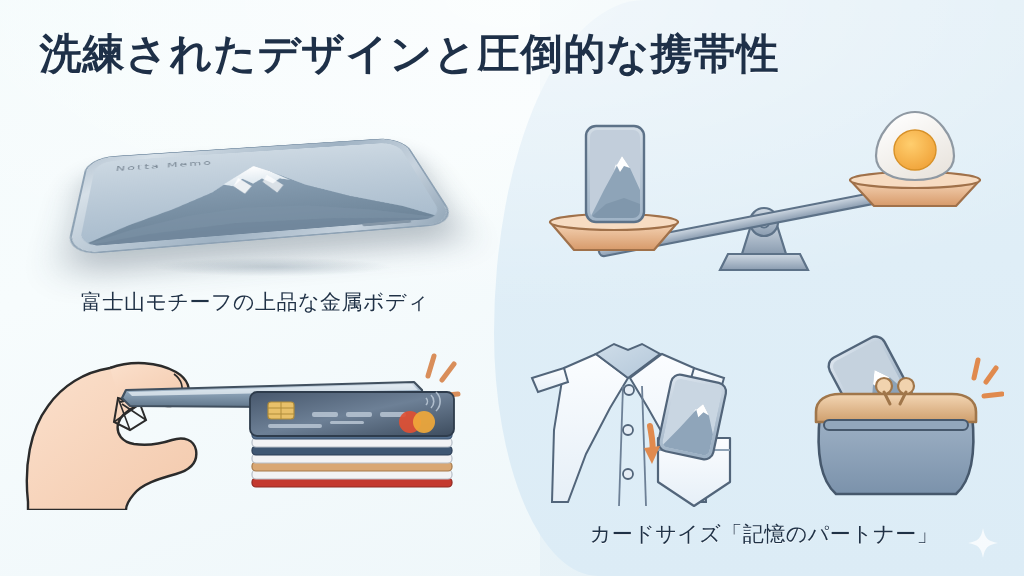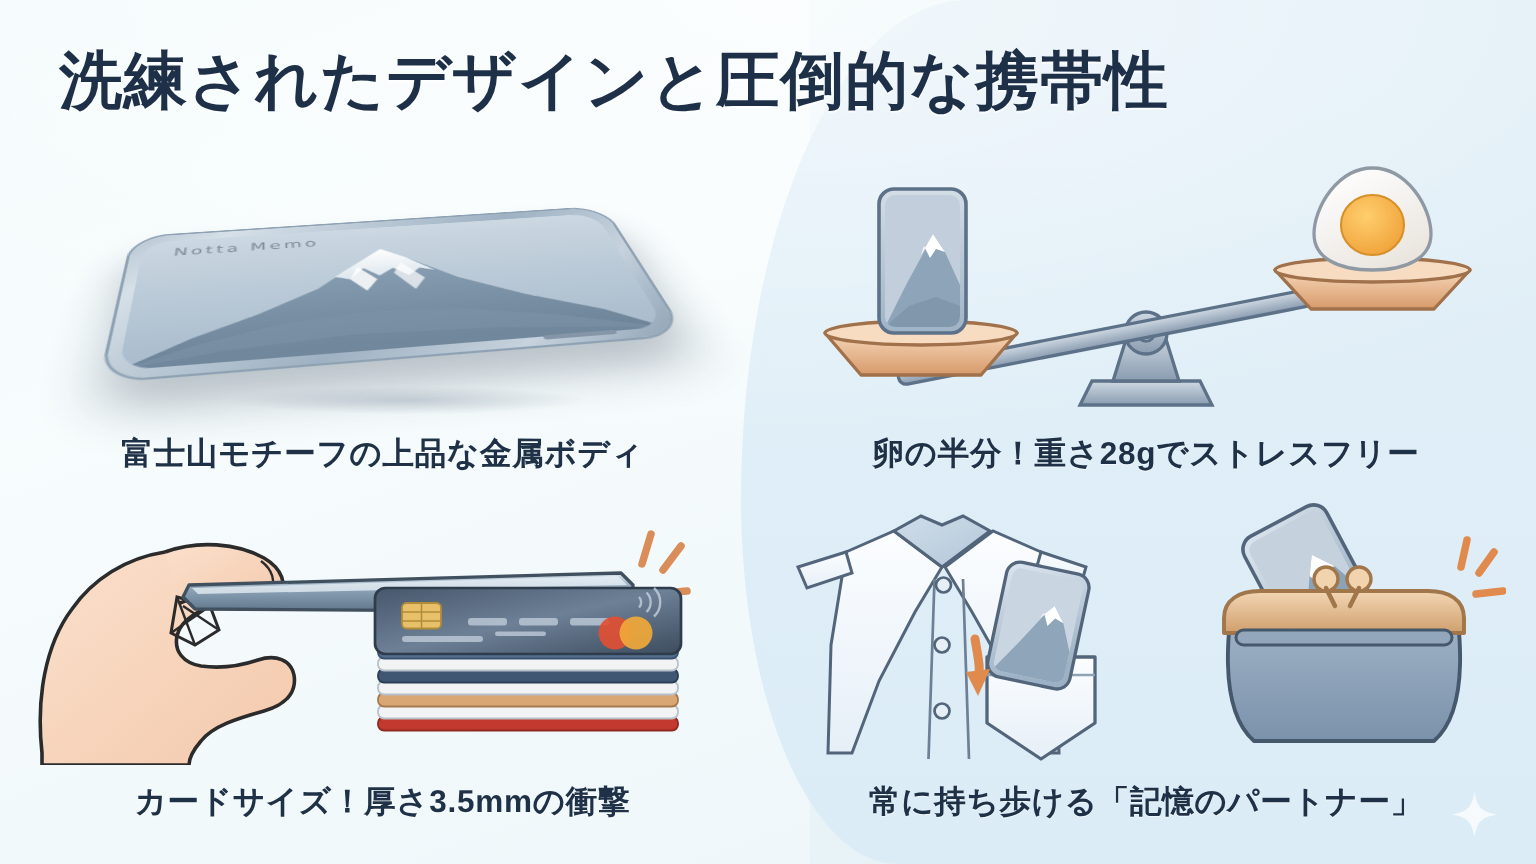--- a/index.html
+++ b/index.html
@@ -46,21 +46,21 @@
   .panel { position:absolute; }
   .p1 { left:22px;  top:104px; width:466px; height:220px; }
   .p2 { left:524px; top:104px; width:480px; height:220px; }
   .p3 { left:22px;  top:334px; width:466px; height:222px; }
   .p4 { left:524px; top:334px; width:480px; height:222px; }
 
   .art { position:relative; width:100%; height:176px; }
   .caption {
     position:absolute; left:0; bottom:8px; width:100%;
     text-align:center;
-    font-size:21px; font-weight:bold; color:#1f3146;
+    font-size:21px; font-weight:normal; color:#1f3146;
     letter-spacing:.5px;
     text-shadow:0 1px 0 rgba(255,255,255,.6);
   }
 
   
   .device-persp {
     position:absolute; left:62px; top:8px;
     width:348px; height:152px;
     transform:perspective(560px) rotateX(54deg) rotateZ(-7deg);
     transform-style:preserve-3d;
@@ -210,21 +210,20 @@
         <rect x="386" y="78" width="7" height="22" fill="#9cafc1" stroke="#5d7288" stroke-width="1.6"></rect>
         <path d="M326 76 L456 76 L432 102 L350 102 Z" fill="url(#panG)" stroke="#a0714a" stroke-width="2.2" stroke-linejoin="round"></path>
         <ellipse cx="391" cy="76" rx="65" ry="8" fill="#f7dcc2" stroke="#a0714a" stroke-width="2.2"></ellipse>
 
         <g>
           <path d="M391 8 C414 8 430 34 430 52 C430 68 414 76 391 76 C368 76 352 68 352 52 C352 34 368 8 391 8 Z" fill="url(#eggG)" stroke="#8f99a3" stroke-width="2.2"></path>
           <ellipse cx="391" cy="46" rx="21" ry="20" fill="url(#yolkG)" stroke="#d79128" stroke-width="1.4"></ellipse>
         </g>
       </svg>
     </div>
-    <div class="caption">卵の半分！重さ28gでストレスフリー</div>
   </div>
 
   <div class="panel p3">
     <div class="art">
       <svg class="hand-wrap" viewBox="0 0 466 176">
         <defs>
           <linearGradient id="skinG" x1="0" y1="0" x2="1" y2="1">
             <stop offset="0" stop-color="#fbe0cc"></stop>
             <stop offset="1" stop-color="#f3c9ac"></stop>
           </linearGradient>
@@ -294,21 +293,20 @@
           <circle cx="388" cy="88" r="11" fill="#e04f33" opacity=".92"></circle>
           <circle cx="402" cy="88" r="11" fill="#f0a83a" opacity=".92"></circle>
           <g stroke="#c3d0dd" stroke-width="1.6" fill="none" opacity=".8">
             <path d="M404 64 a5 5 0 0 1 0 7"></path>
             <path d="M409 61 a9 9 0 0 1 0 13"></path>
             <path d="M414 58 a13 13 0 0 1 0 19"></path>
           </g>
         </g>
       </svg>
     </div>
-    <div class="caption">カードサイズ！厚さ3.5mmの衝撃</div>
   </div>
 
   <div class="panel p4">
     <div class="art">
       <svg class="pocket-wrap" viewBox="0 0 480 176">
         <defs>
           <linearGradient id="shirtG" x1="0" y1="0" x2="0" y2="1">
             <stop offset="0" stop-color="#fbfdff"></stop>
             <stop offset="1" stop-color="#e6eff7"></stop>
           </linearGradient>
@@ -389,19 +387,19 @@
           <path d="M360 58 L366 70 M382 58 L376 70" stroke="#a0764a" stroke-width="3" stroke-linecap="round"></path>
         </g>
 
         <g stroke="#e08a4e" stroke-width="5" stroke-linecap="round">
           <line x1="454" y1="26" x2="450" y2="44"></line>
           <line x1="472" y1="34" x2="462" y2="48"></line>
           <line x1="460" y1="62" x2="478" y2="60"></line>
         </g>
       </svg>
     </div>
-    <div class="caption">常に持ち歩ける「記憶のパートナー」</div>
+    <div class="caption">カードサイズ「記憶のパートナー」</div>
   </div>
 
   <svg class="sparkle" viewBox="0 0 32 32">
     <path d="M16 0 C18 11 21 14 32 16 C21 18 18 21 16 32 C14 21 11 18 0 16 C11 14 14 11 16 0 Z" fill="#ffffff"></path>
   </svg>
 </div>
 
 </body></html>

